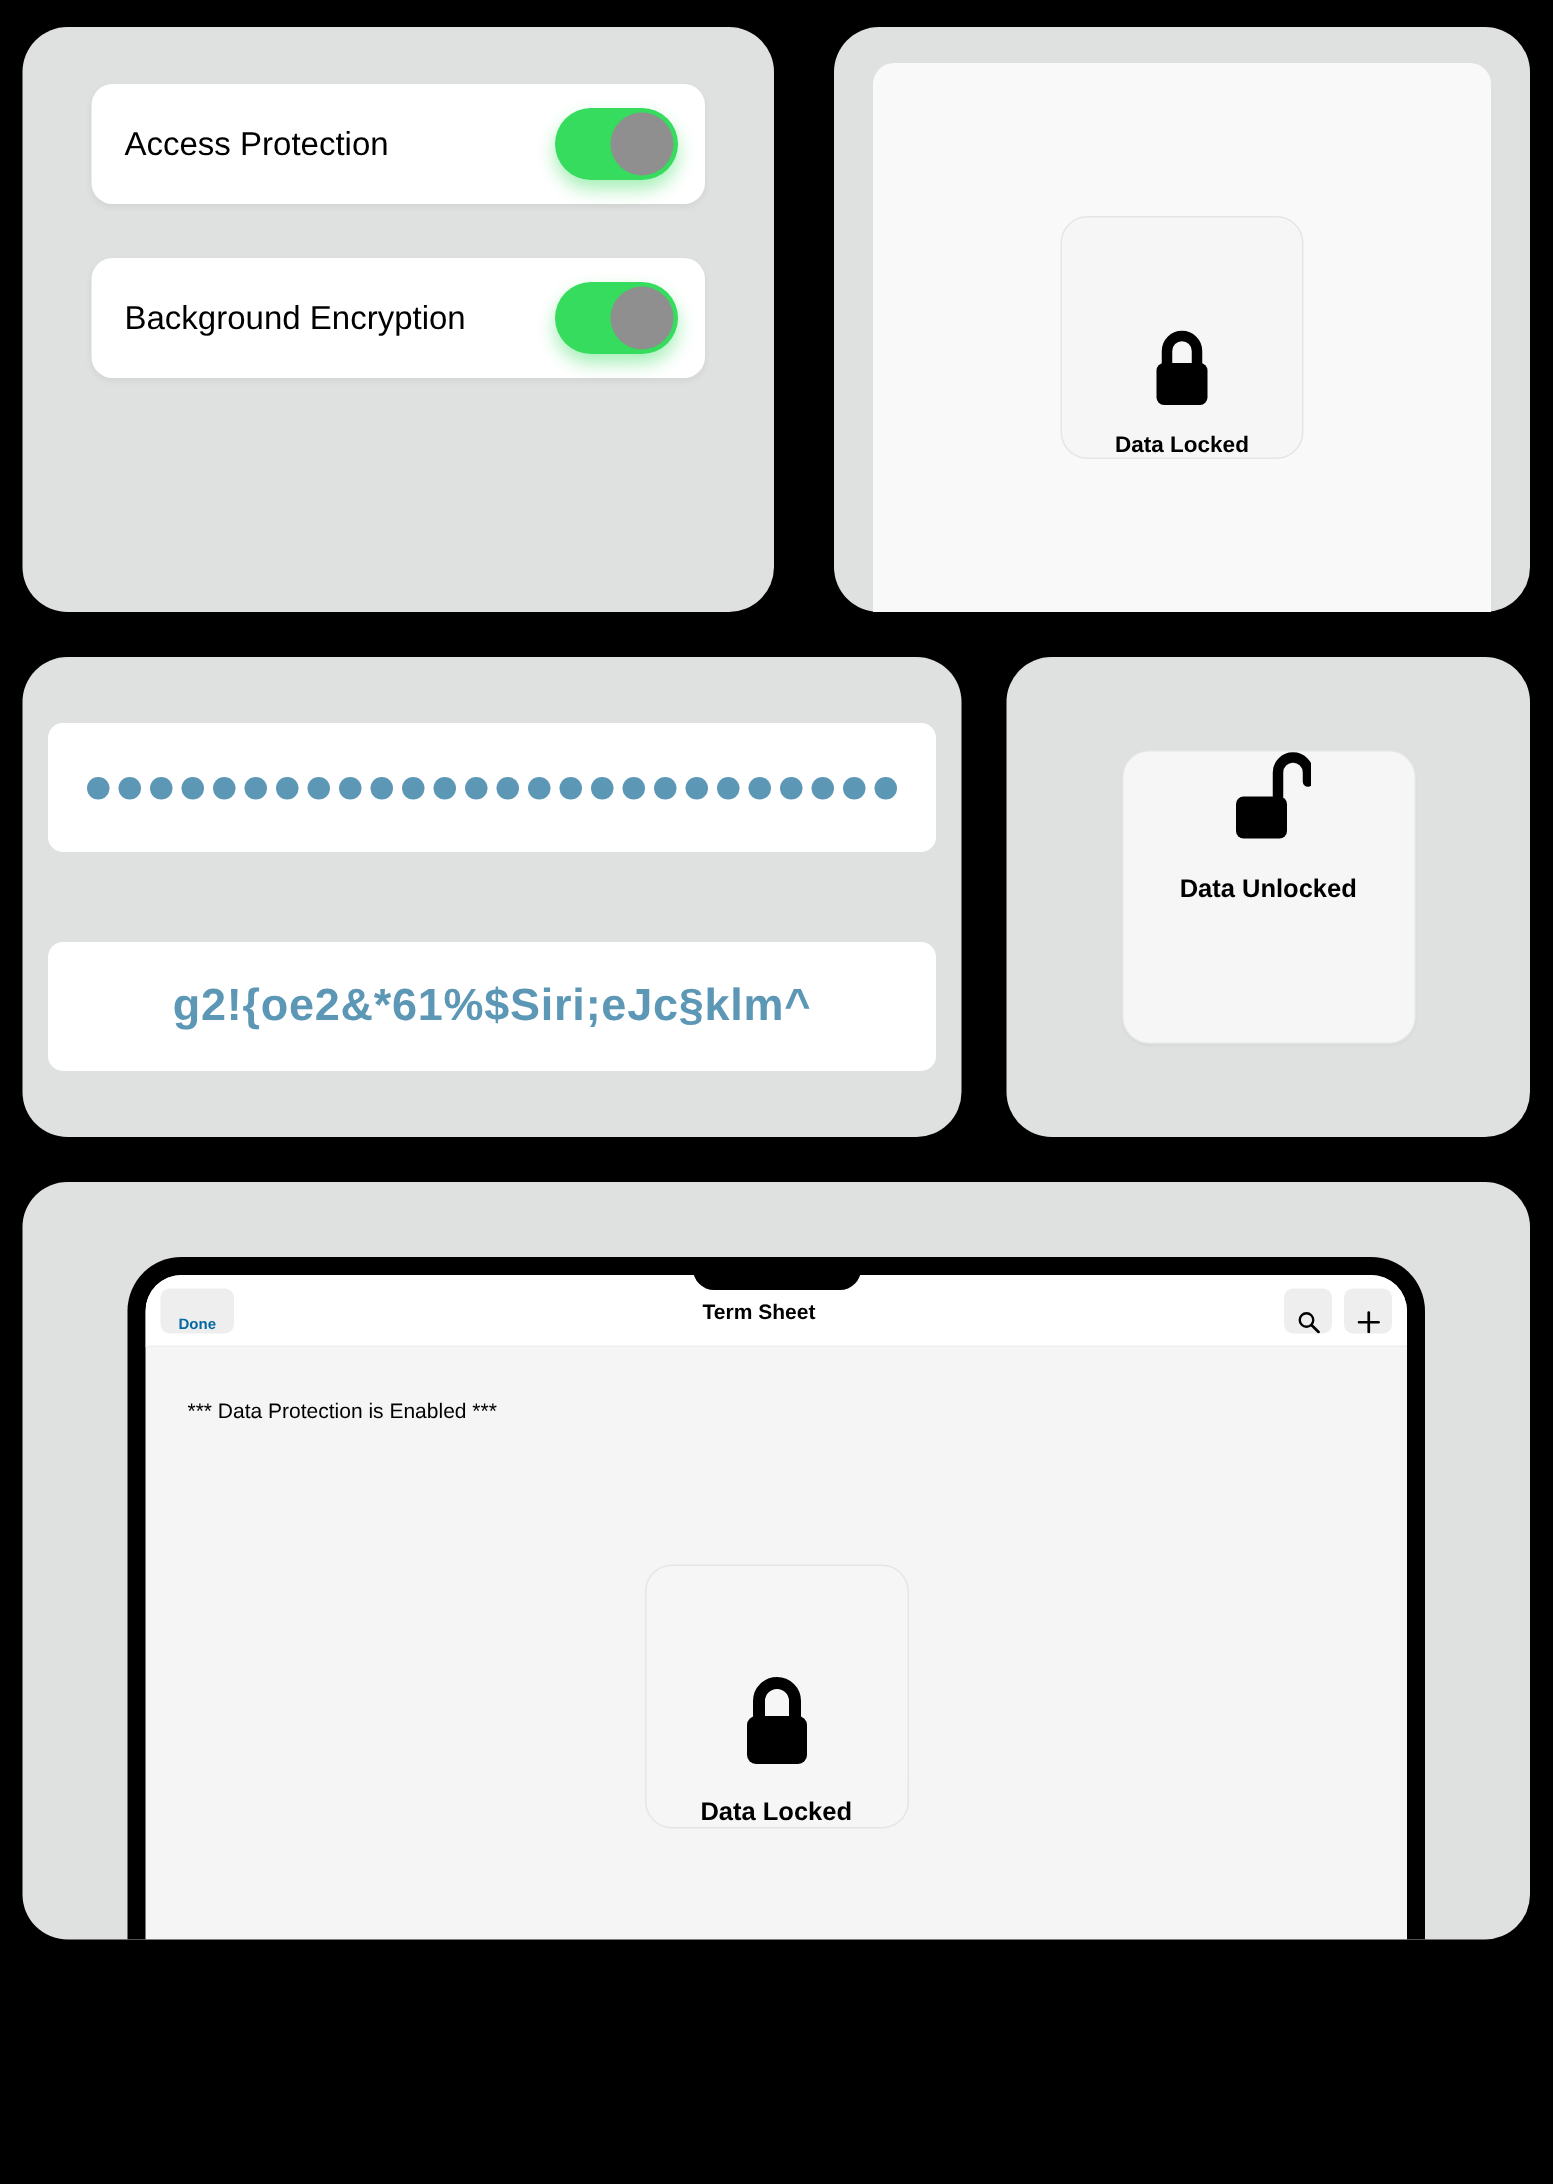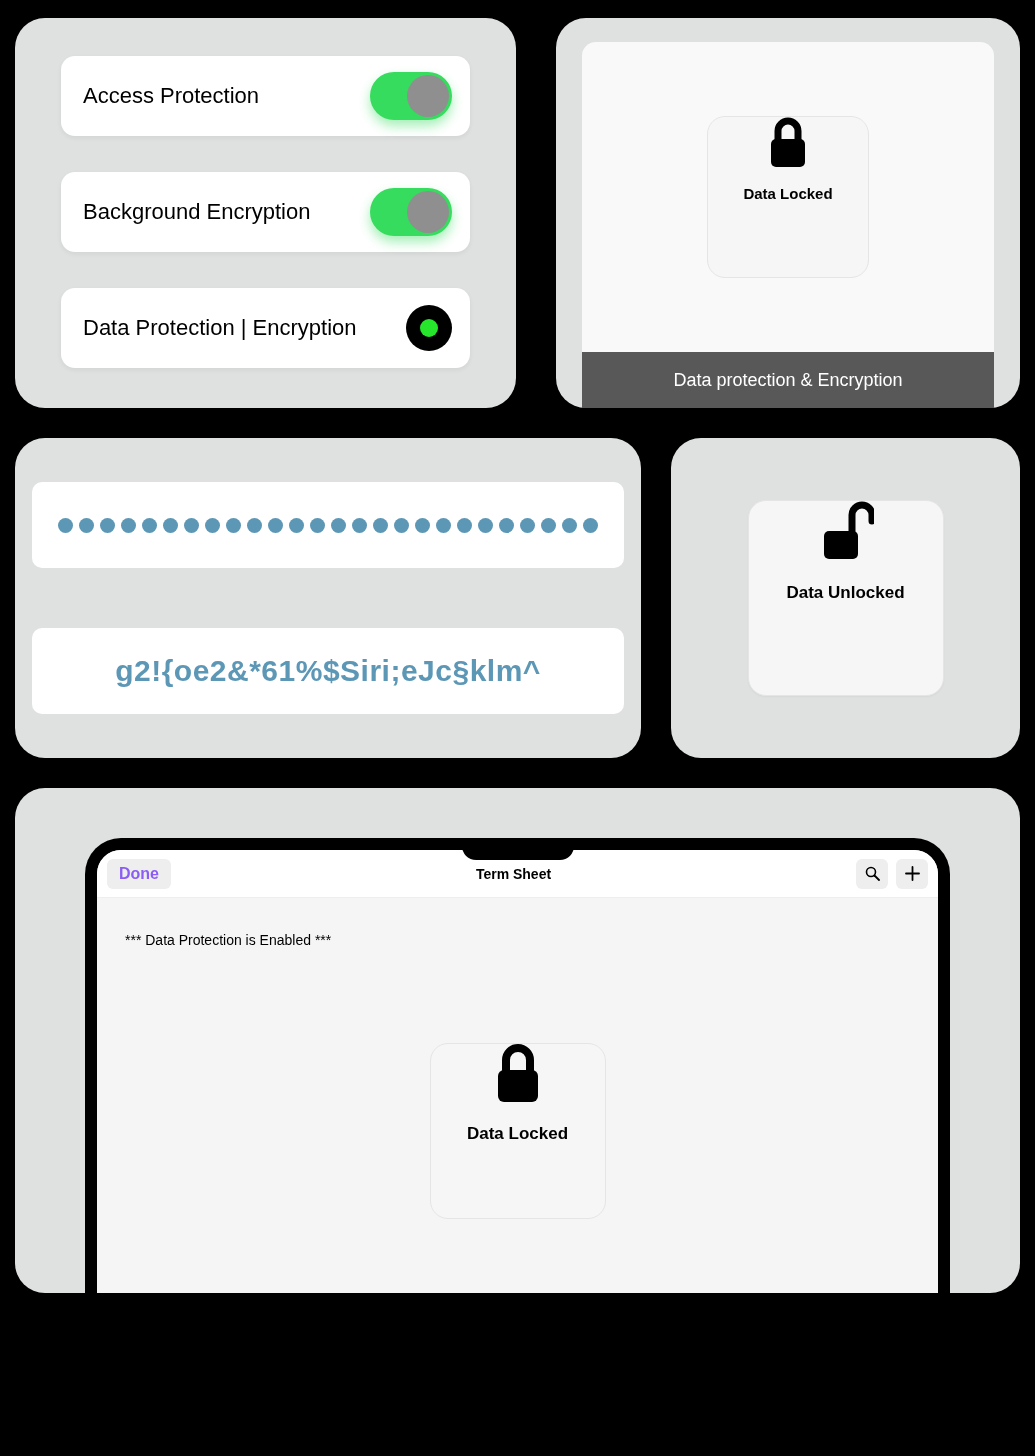--- a/index.html
+++ b/index.html
@@ -73,21 +73,21 @@
   .phone-preview .upper {
     flex: 1;
     display: flex; align-items: center; justify-content: center;
   }
   .lock-card {
     background: #f6f6f6;
     border: 1px solid #e5e5e5;
     border-radius: 18px;
     width: 162px; height: 162px;
     display: flex; flex-direction: column;
-    align-items: center; justify-content: flex-start;
+    align-items: center; justify-content: flex-end;
     gap: 14px;
   }
   .lock-card.big { width: 176px; height: 176px; gap: 16px; }
   .lock-label { font-size: 15px; font-weight: 700; color: #000; }
   .lock-label.big { font-size: 17px; }
   .caption-bar {
     height: 56px;
     background: rgba(60,60,60,0.85);
     color: #fff;
     font-size: 18px;
@@ -163,23 +163,23 @@
     background: #fff;
     display: flex; align-items: center;
     padding: 0 10px;
     border-bottom: 1px solid #eee;
   }
   .tb-btn {
     background: #eeeeee;
     border-radius: 6px;
     height: 30px;
     padding: 0 12px;
-    font-size: 16px; font-weight: 600;
-    display:flex; align-items:center; justify-content:center;
-    color:#8b5cf6;
+    font-size: 10px; font-weight: 600;
+    display:flex; align-items:flex-end; justify-content:center;
+    color:#0369a1;
   }
   .tb-icon { width: 32px; padding: 0; }
   .tb-title {
     flex: 1; text-align: center;
     font-size: 14px; font-weight: 700;
   }
   .tb-right { display:flex; gap:8px; }
   .ipad-body {
     flex:1;
     padding: 34px 28px 0 28px;
@@ -202,45 +202,36 @@
   <div class="setting-row">
     <span class="setting-label">Access Protection</span>
     <div class="toggle">
       <div class="knob"></div>
     </div>
   </div>
   <div class="setting-row">
     <span class="setting-label">Background Encryption</span>
     <div class="toggle">
       <div class="knob"></div>
-    </div>
-  </div>
-  <div class="setting-row">
-    <span class="setting-label">Data Protection | Encryption</span>
-    <div class="radio-ind">
-      <div class="dot"></div>
     </div>
   </div>
 </div>
 
 <div class="panel p2">
   <div class="phone-preview">
     <div class="upper">
       <div class="lock-card">
         <span>
           <svg width="44" height="54" viewBox="0 0 44 54">
             <path d="M12 22 V14 a10 10 0 0 1 20 0 V22" fill="none" stroke="#000" stroke-width="7" stroke-linecap="round"></path>
             <rect x="5" y="22" width="34" height="28" rx="5" fill="#000"></rect>
           </svg>
         </span>
         <span class="lock-label">Data Locked</span>
       </div>
-    </div>
-    <div class="caption-bar">
-      <span>Data protection &amp; Encryption</span>
     </div>
   </div>
 </div>
 
 <div class="panel p3">
   <div class="pw-row dots-row" id="dots-row">
       <div class="pw-dot"></div>
       <div class="pw-dot"></div>
       <div class="pw-dot"></div>
       <div class="pw-dot"></div>

